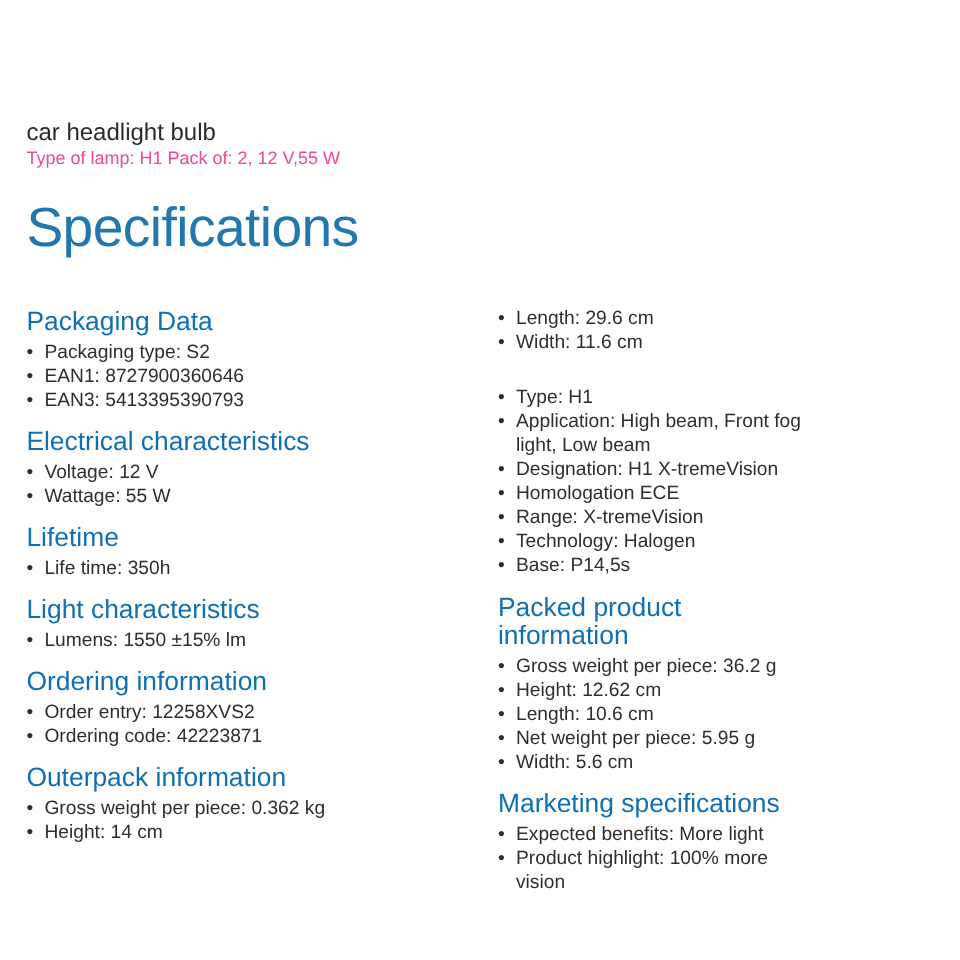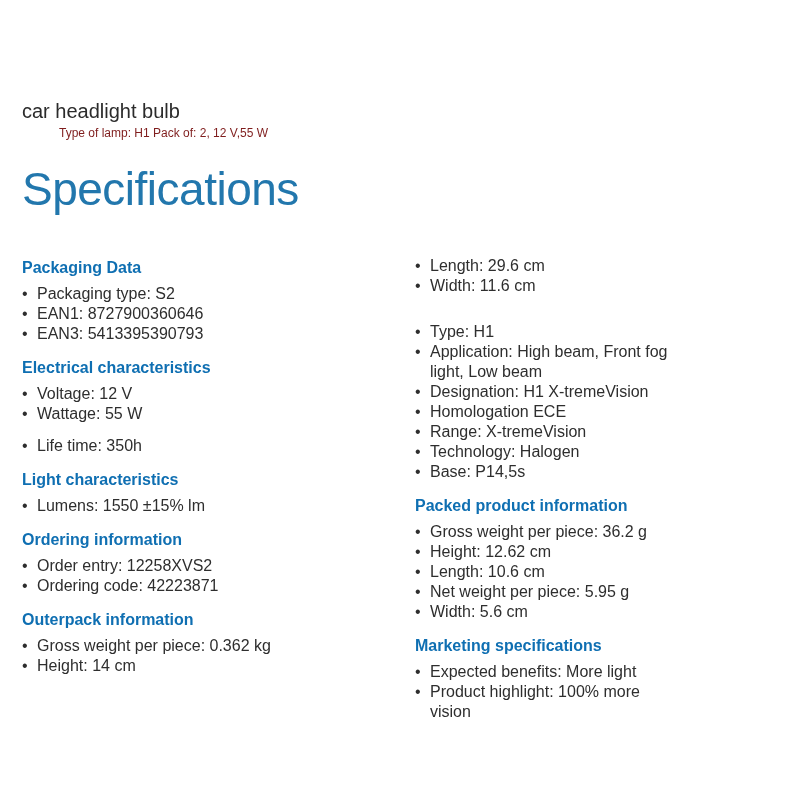--- a/index.html
+++ b/index.html
@@ -23,46 +23,45 @@
     width: 684px;
     height: 800px;
     padding: 100px 8px 0 22px;
   }
   .product-title {
     font-size: 20px;
     line-height: 22px;
     color: #2b2b2b;
   }
   .product-subtitle {
-    font-size: 12px;
+    font-size: 15px;
     line-height: 22px;
-    color: #7f1d1d;
-    margin-left: 37px;
+    color: #ec4899;
   }
   .page-title {
     margin: 20px 0 0 0;
     font-size: 46px;
     line-height: 50px;
     font-weight: 300;
     letter-spacing: -0.5px;
     color: var(--title-blue);
   }
   .columns {
     display: grid;
     grid-template-columns: 372px 1fr;
     column-gap: 21px;
     margin-top: 42px;
   }
   .spec-section { margin-bottom: 12px; }
   .column-right .spec-section.untitled { margin-bottom: 26px; }
   .section-heading {
     margin: 0 0 4px 0;
-    font-size: 16px;
+    font-size: 22px;
     line-height: 24px;
-    font-weight: 700;
+    font-weight: 400;
     color: var(--heading-blue);
   }
   .bullet-list {
     list-style: none;
     margin: 0;
     padding: 0;
   }
   .bullet-item {
     display: flex;
     font-size: 16px;
@@ -111,20 +110,21 @@
               <span class="bullet">•</span>
               <span class="item-text">Voltage: 12 V</span>
             </li>
             <li class="bullet-item">
               <span class="bullet">•</span>
               <span class="item-text">Wattage: 55 W</span>
             </li>
           </ul>
         </section>
         <section class="spec-section">
+          <h3 class="section-heading">Lifetime</h3>
           <ul class="bullet-list">
             <li class="bullet-item">
               <span class="bullet">•</span>
               <span class="item-text">Life time: 350h</span>
             </li>
           </ul>
         </section>
         <section class="spec-section">
           <h3 class="section-heading">Light characteristics</h3>
           <ul class="bullet-list">

